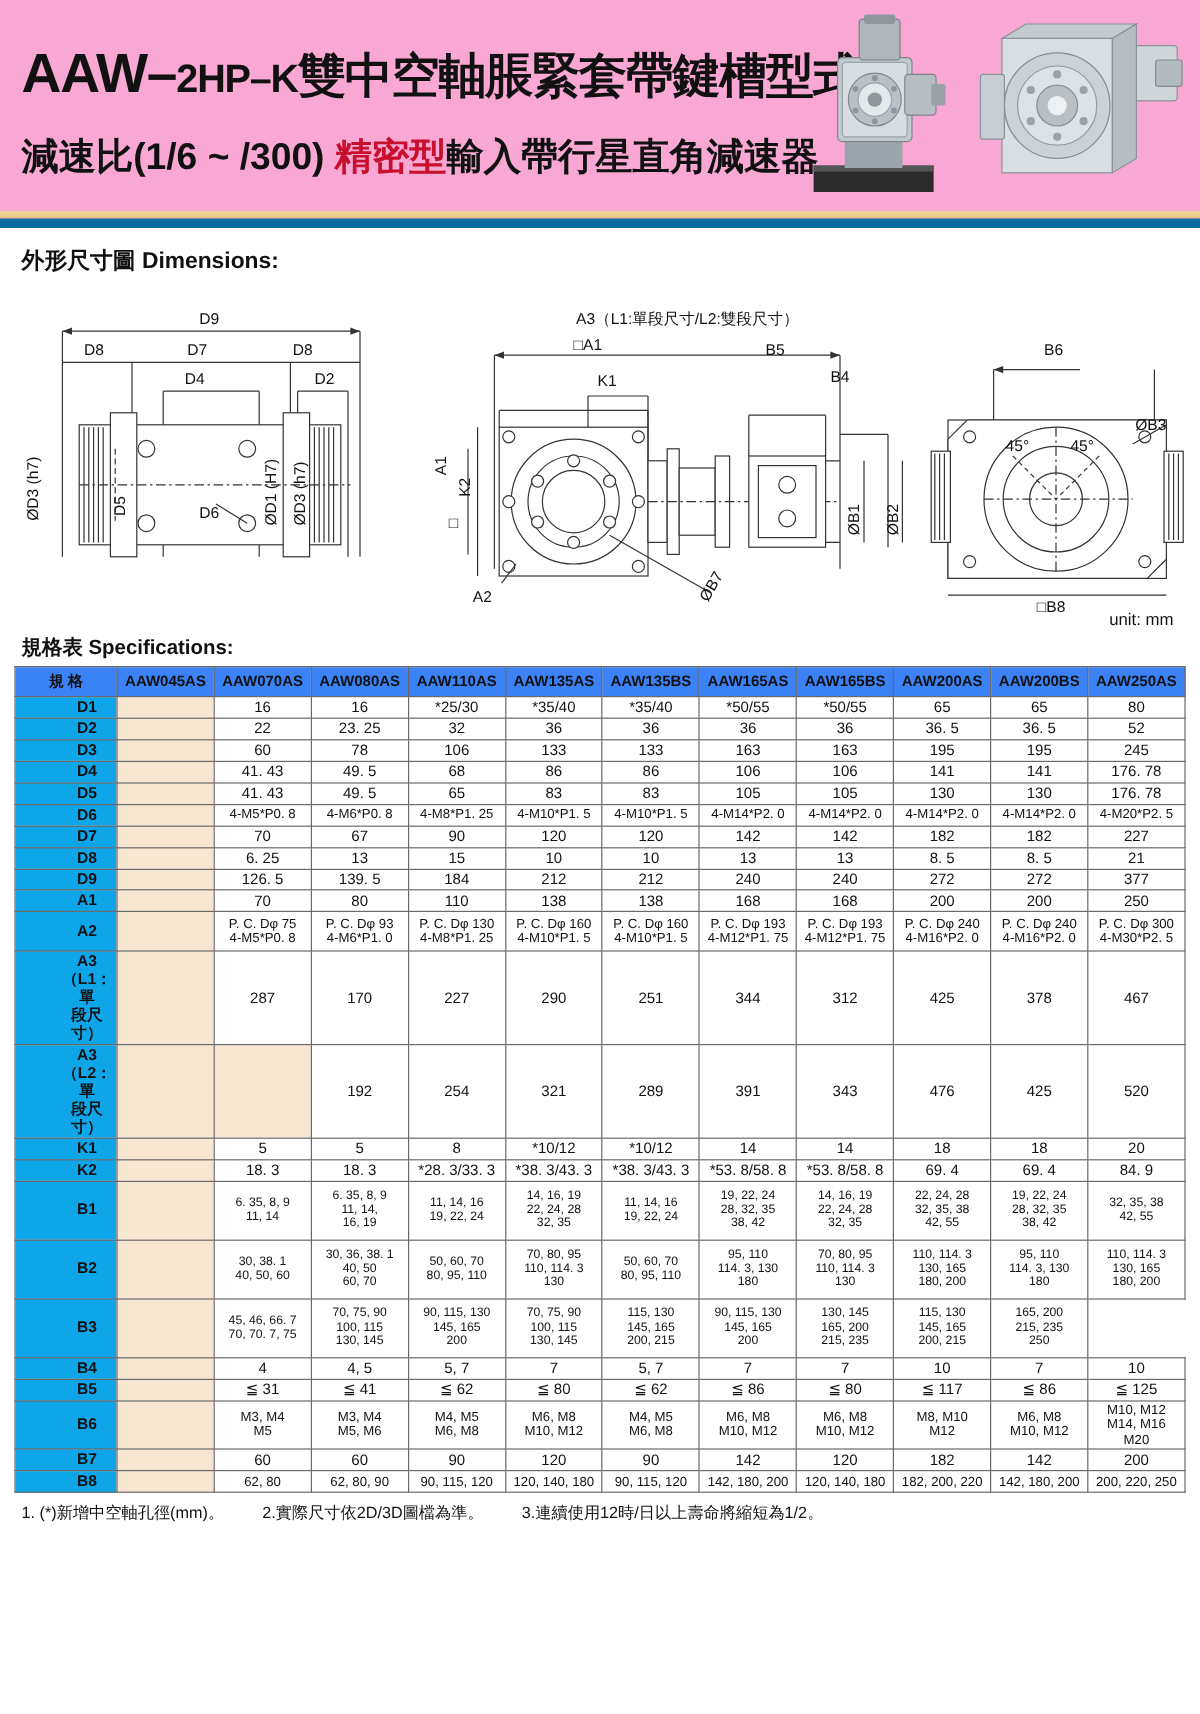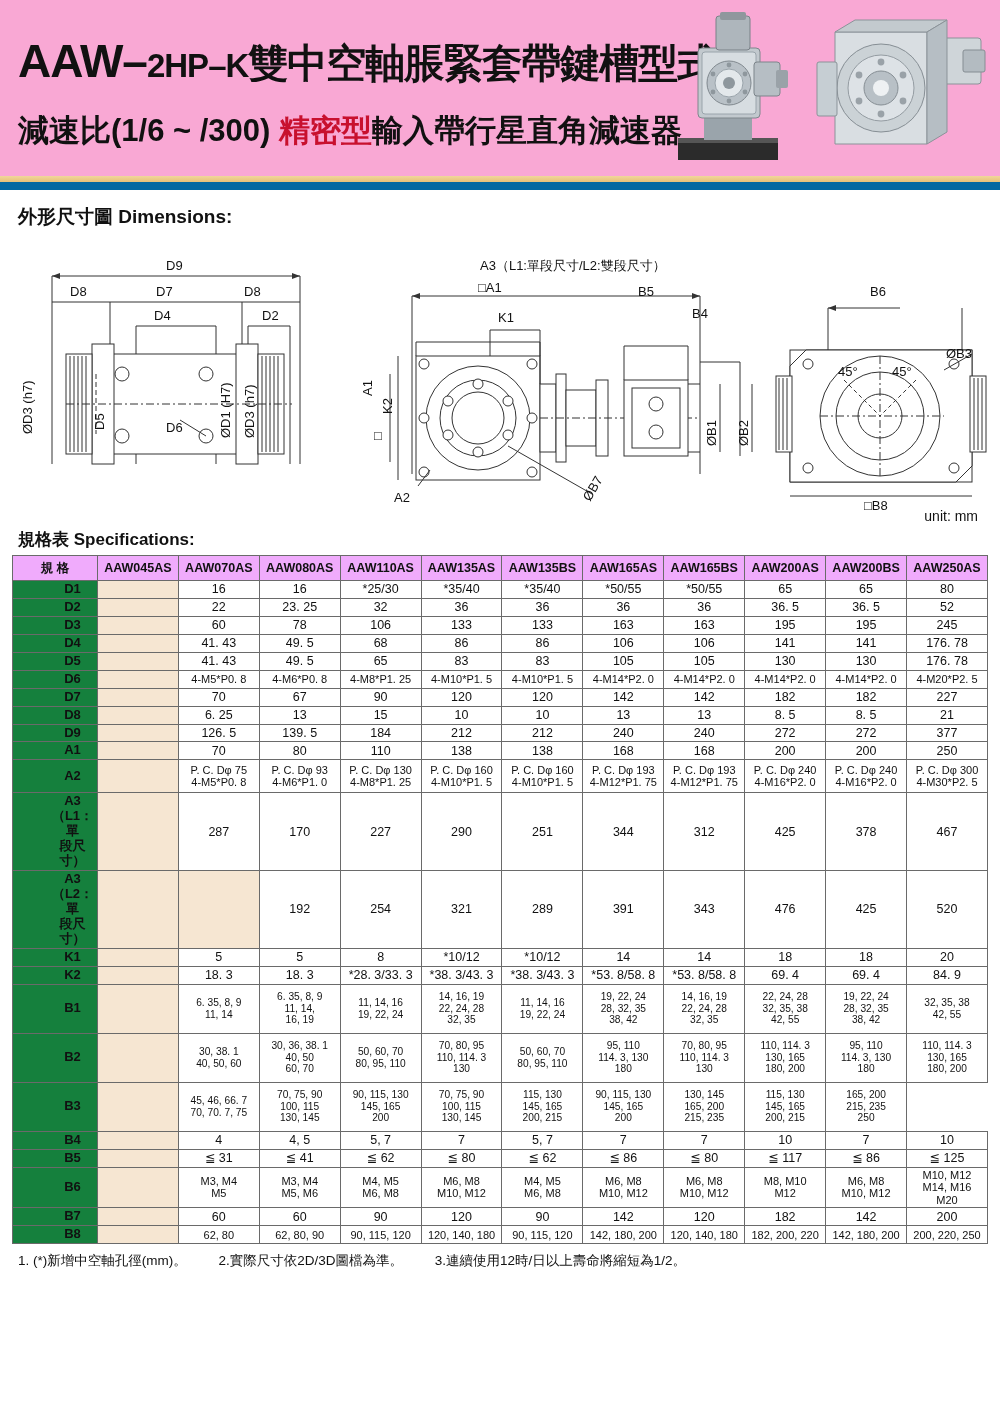--- a/index.html
+++ b/index.html
@@ -65,24 +65,24 @@
     table-layout:fixed;
   }
   table.spec th,table.spec td{
     border:1px solid #6a6a6a;
     text-align:center;
     vertical-align:middle;
     padding:1px 1px;
     line-height:1.15;
   }
   table.spec th.hdr{
-    background:#f0abfc;font-weight:bold;font-size:12.5px;height:22px;
+    background:#3b82f6;font-weight:bold;font-size:12.5px;height:22px;
   }
   table.spec td.rowlbl{
-    background:#15803d;font-weight:bold;font-size:13px;padding-left:36px;
+    background:#0ea5e9;font-weight:bold;font-size:13px;padding-left:36px;
   }
   table.spec td.val{background:#ffffff;}
   table.spec td.blank{background:#f6e6d2;}
   col.c0{width:84px;}
   col.cx{width:80px;}
   .tight{font-size:11px;line-height:1.12;}
   .tighter{font-size:10.2px;line-height:1.12;}
 
   
   .footnote{

